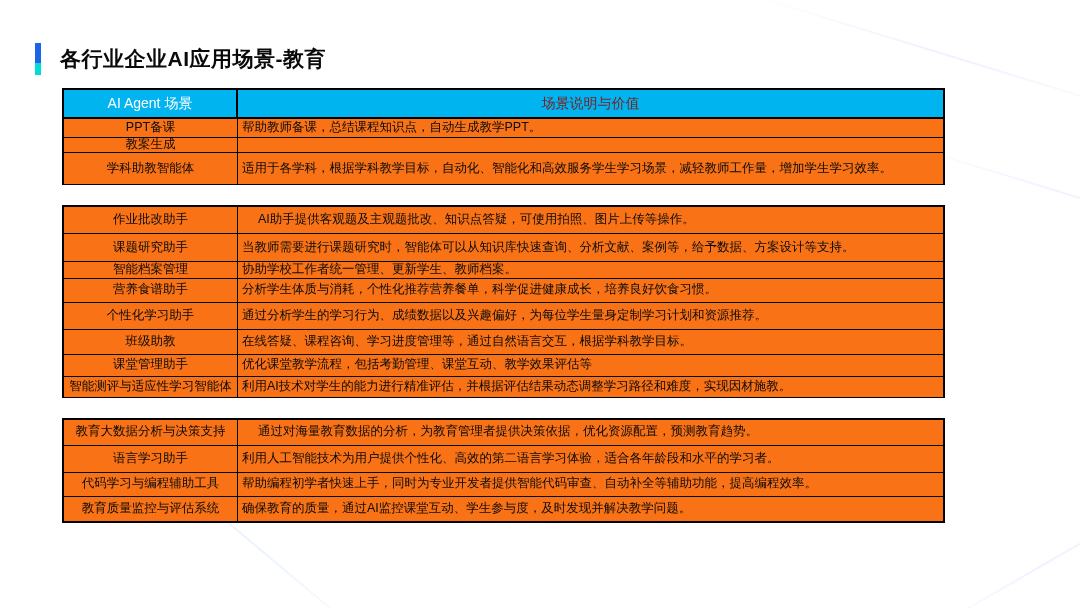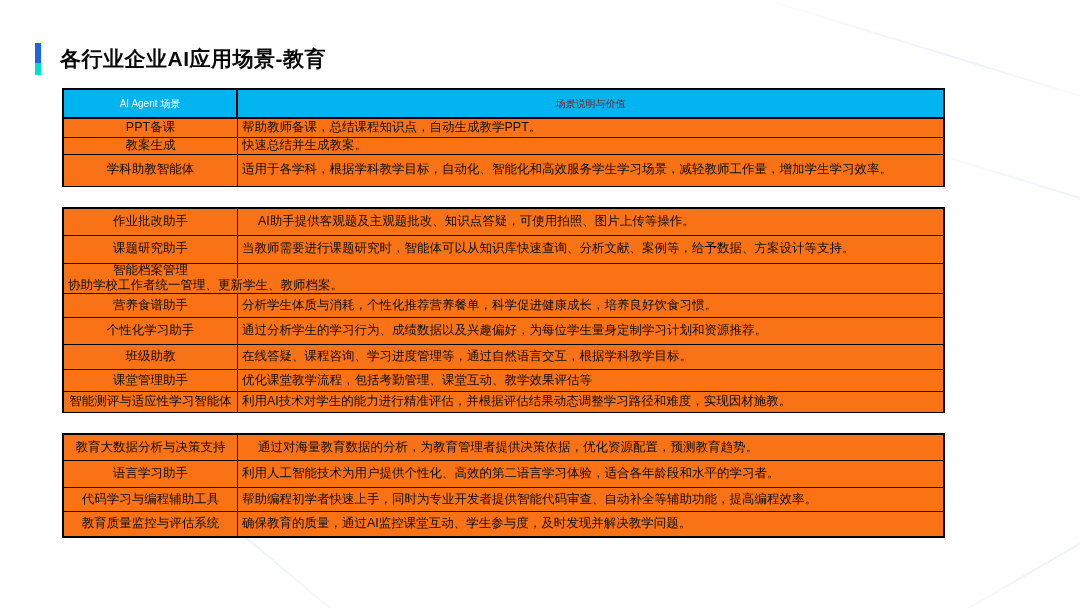--- a/index.html
+++ b/index.html
@@ -39,21 +39,21 @@
 
   
   .table { position:absolute; left:62px; top:88px; width:883px; }
   .header-row {
     display:flex;
     height:31px;
     border:2px solid #000;
   }
   .header-cell {
     display:flex; align-items:center; justify-content:center;
-    font-size:10px;
+    font-size:14px;
     color:#ffffff;
   }
   .header-cell.col-scene { width:174px; border-right:2px solid #000; }
   .header-cell.col-desc  { flex:1; }
 
   .trow {
     display:flex;
     background:#f97316;
     border-left:2px solid #000;
     border-right:2px solid #000;
@@ -65,21 +65,21 @@
   .cell { display:flex; align-items:center; font-size:12.5px; line-height:1.1; color:#0a0a0a; }
   .cell.col-scene { width:174px; border-right:1.5px solid #000; justify-content:center; text-align:center; padding:0 2px; }
   .cell.col-desc  { flex:1; padding:1px 4px; }
 
   
   .tbody .trow:nth-child(1)  { min-height:19px; }
   .tbody .trow:nth-child(2)  { min-height:15px; }
   .tbody .trow:nth-child(3)  { min-height:32px; }
   .tbody .trow:nth-child(4)  { min-height:29px; }
   .tbody .trow:nth-child(5)  { min-height:28px; }
-  .tbody .trow:nth-child(6)  { min-height:16px;flex-direction:column; }
+  .tbody .trow:nth-child(6)  { min-height:16px; }
   .tbody .trow:nth-child(7)  { min-height:24px; }
   .tbody .trow:nth-child(8)  { min-height:27px; }
   .tbody .trow:nth-child(9)  { min-height:25px; }
   .tbody .trow:nth-child(10) { min-height:22px; }
   .tbody .trow:nth-child(11) { min-height:21px; }
   .tbody .trow:nth-child(12) { min-height:28px; }
   .tbody .trow:nth-child(13) { min-height:27px; }
   .tbody .trow:nth-child(14) { min-height:24px; }
   .tbody .trow:nth-child(15) { min-height:26px; }
 </style>
@@ -104,21 +104,20 @@
     <div class="header-cell col-scene" style="color: rgb(255, 255, 255);">AI Agent 场景</div>
     <div class="header-cell col-desc" style="color: #7f1d1d;">场景说明与价值</div>
   </div>
   <div class="tbody">
       <div class="trow">
         <div class="cell col-scene">PPT备课</div>
         <div class="cell col-desc">帮助教师备课，总结课程知识点，自动生成教学PPT。</div>
       </div>
       <div class="trow">
         <div class="cell col-scene">教案生成</div>
-        <div class="cell col-desc">快速总结并生成教案。</div>
       </div>
       <div class="trow">
         <div class="cell col-scene">学科助教智能体</div>
         <div class="cell col-desc">适用于各学科，根据学科教学目标，自动化、智能化和高效服务学生学习场景，减轻教师工作量，增加学生学习效率。</div>
       </div>
       <div class="trow gap-above">
         <div class="cell col-scene">作业批改助手</div>
         <div class="cell col-desc">AI助手提供客观题及主观题批改、知识点答疑，可使用拍照、图片上传等操作。</div>
       </div>
       <div class="trow">

